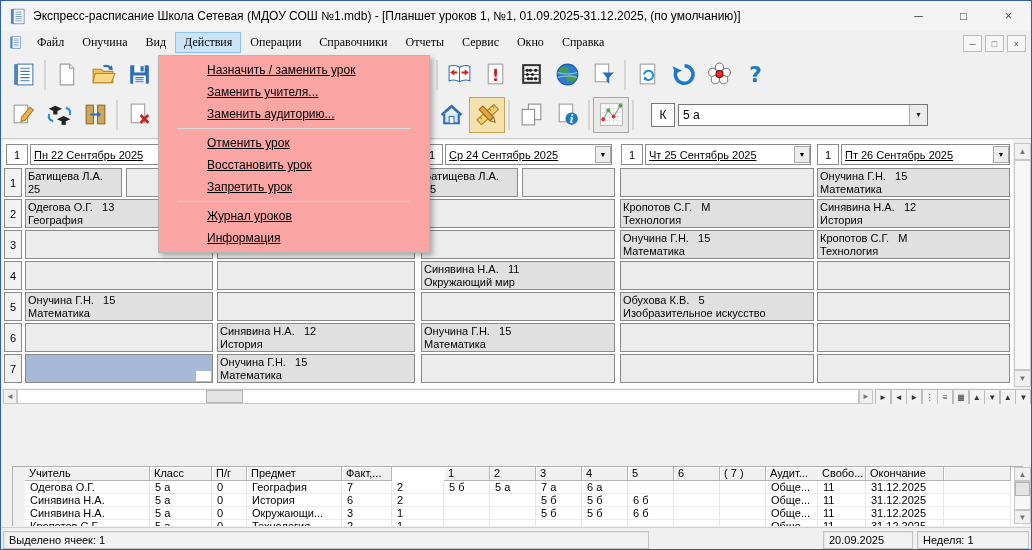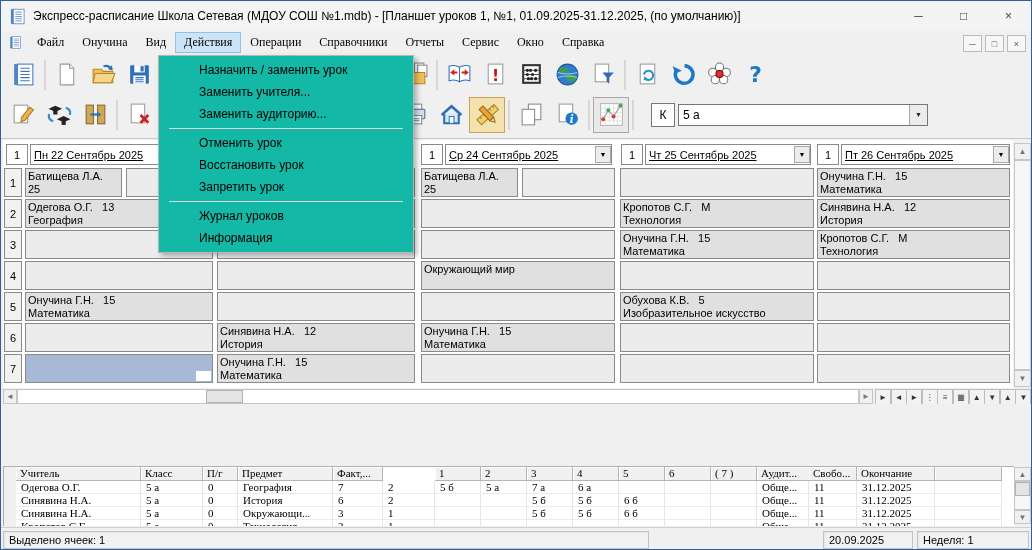--- a/index.html
+++ b/index.html
@@ -60,39 +60,39 @@
   
   .scroll-btn{position:absolute;background:#f0f0f0;border:1px solid #c6c6c6;color:#777;
     display:flex;align-items:center;justify-content:center;font-size:8px;box-sizing:border-box;}
   .scroll-track{position:absolute;background:#fff;border:1px solid #c6c6c6;box-sizing:border-box;}
   .scroll-thumb{position:absolute;background:#e4e4e4;border:1px solid #b2b2b2;box-sizing:border-box;}
   .nav-btn{position:absolute;width:16px;height:16px;background:#f2f2f2;border:1px solid #bdbdbd;
     color:#333;display:flex;align-items:center;justify-content:center;font-size:8px;box-sizing:border-box;}
   
   .info-panel{position:absolute;left:0;top:403px;width:1032px;height:62px;background:#f0f0f0;}
   
-  .table-wrap{position:absolute;left:2px;top:465px;width:1010px;height:59px;background:#fff;
-    border-top:1px solid #b0b0b0;border-left:1px solid #b0b0b0;overflow:hidden;font-family:Liberation Serif, serif;}
+  .table-wrap{position:absolute;left:11px;top:465px;width:1010px;height:59px;background:#fff;
+    border-top:1px solid #b0b0b0;border-left:1px solid #b0b0b0;overflow:hidden;}
   .t-gutter{position:absolute;left:0;top:0;width:12px;height:70px;background:#f0f0f0;
     border-right:1px solid #b5b5b5;}
   .th{position:absolute;top:0;height:14px;background:#f0f0f0;border-right:1px solid #b5b5b5;
     border-bottom:1px solid #b5b5b5;box-shadow:inset 1px 1px 0 #fff;padding-left:4px;
     box-sizing:border-box;line-height:13px;white-space:nowrap;overflow:hidden;}
   .td{position:absolute;height:13px;background:#fff;border-right:1px solid #e6e6e6;
     border-bottom:1px solid #ebebeb;padding-left:5px;box-sizing:border-box;line-height:12px;
     white-space:nowrap;overflow:hidden;}
   
   .statusbar{position:absolute;left:0;top:526px;width:1032px;height:24px;background:#f0f0f0;
     border-top:1px solid #cfcfcf;}
   .sb-panel{position:absolute;top:3px;height:18px;border:1px solid #c2c2c2;
     box-shadow:inset 1px 1px 2px rgba(0,0,0,0.06);padding:2px 0 0 5px;box-sizing:border-box;
     white-space:nowrap;overflow:hidden;background:#f2f2f2;}
   
-  .ctx{position:absolute;left:157px;top:54px;width:238px;background:#14b8a6;
-    border:1px solid #b5b5b5;box-shadow:3px 3px 5px rgba(0,0,0,0.28);z-index:60;padding:3px 8px;}
+  .ctx{position:absolute;left:157px;top:54px;width:238px;background:#fca5a5;
+    border:1px solid #b5b5b5;box-shadow:3px 3px 5px rgba(0,0,0,0.28);z-index:60;padding:3px 16px;text-decoration:underline;}
   .cm-item{height:22px;line-height:22px;padding-left:32px;font-size:12px;white-space:nowrap;}
   .cm-sep{height:1px;background:#d8d8d8;margin:3px 2px;}
 </style>
 </head>
 <body>
 
 <div class="window">
 
   <div class="titlebar">
     <span class="title-icon" id="title-icon"><svg width="19" height="19" viewBox="0 0 26 26" fill="none" stroke-width="1">
@@ -406,21 +406,21 @@
       <div class="cell" style="left: 816px; top: 198px; width: 193px; height: 29px;"><div>Синявина Н.А.   12</div><div>История</div></div>
       <div class="row-num" style="left: 3px; top: 229px; height: 29px;">3</div>
       <div class="cell empty" style="left: 24px; top: 229px; width: 188px; height: 29px;"></div>
       <div class="cell empty" style="left: 216px; top: 229px; width: 198px; height: 29px;"></div>
       <div class="cell empty" style="left: 420px; top: 229px; width: 194px; height: 29px;"></div>
       <div class="cell" style="left: 619px; top: 229px; width: 194px; height: 29px;"><div>Онучина Г.Н.   15</div><div>Математика</div></div>
       <div class="cell" style="left: 816px; top: 229px; width: 193px; height: 29px;"><div>Кропотов С.Г.   М</div><div>Технология</div></div>
       <div class="row-num" style="left: 3px; top: 260px; height: 29px;">4</div>
       <div class="cell empty" style="left: 24px; top: 260px; width: 188px; height: 29px;"></div>
       <div class="cell empty" style="left: 216px; top: 260px; width: 198px; height: 29px;"></div>
-      <div class="cell" style="left: 420px; top: 260px; width: 194px; height: 29px;"><div>Окружающий мир</div></div>
+      <div class="cell" style="left: 420px; top: 260px; width: 194px; height: 29px;"><div>Синявина Н.А.   11</div><div>Окружающий мир</div></div>
       <div class="cell empty" style="left: 619px; top: 260px; width: 194px; height: 29px;"></div>
       <div class="cell empty" style="left: 816px; top: 260px; width: 193px; height: 29px;"></div>
       <div class="row-num" style="left: 3px; top: 291px; height: 29px;">5</div>
       <div class="cell" style="left: 24px; top: 291px; width: 188px; height: 29px;"><div>Онучина Г.Н.   15</div><div>Математика</div></div>
       <div class="cell empty" style="left: 216px; top: 291px; width: 198px; height: 29px;"></div>
       <div class="cell empty" style="left: 420px; top: 291px; width: 194px; height: 29px;"></div>
       <div class="cell" style="left: 619px; top: 291px; width: 194px; height: 29px;"><div>Обухова К.В.   5</div><div>Изобразительное искусство</div></div>
       <div class="cell empty" style="left: 816px; top: 291px; width: 193px; height: 29px;"></div>
       <div class="row-num" style="left: 3px; top: 322px; height: 29px;">6</div>
       <div class="cell empty" style="left: 24px; top: 322px; width: 188px; height: 29px;"></div>

